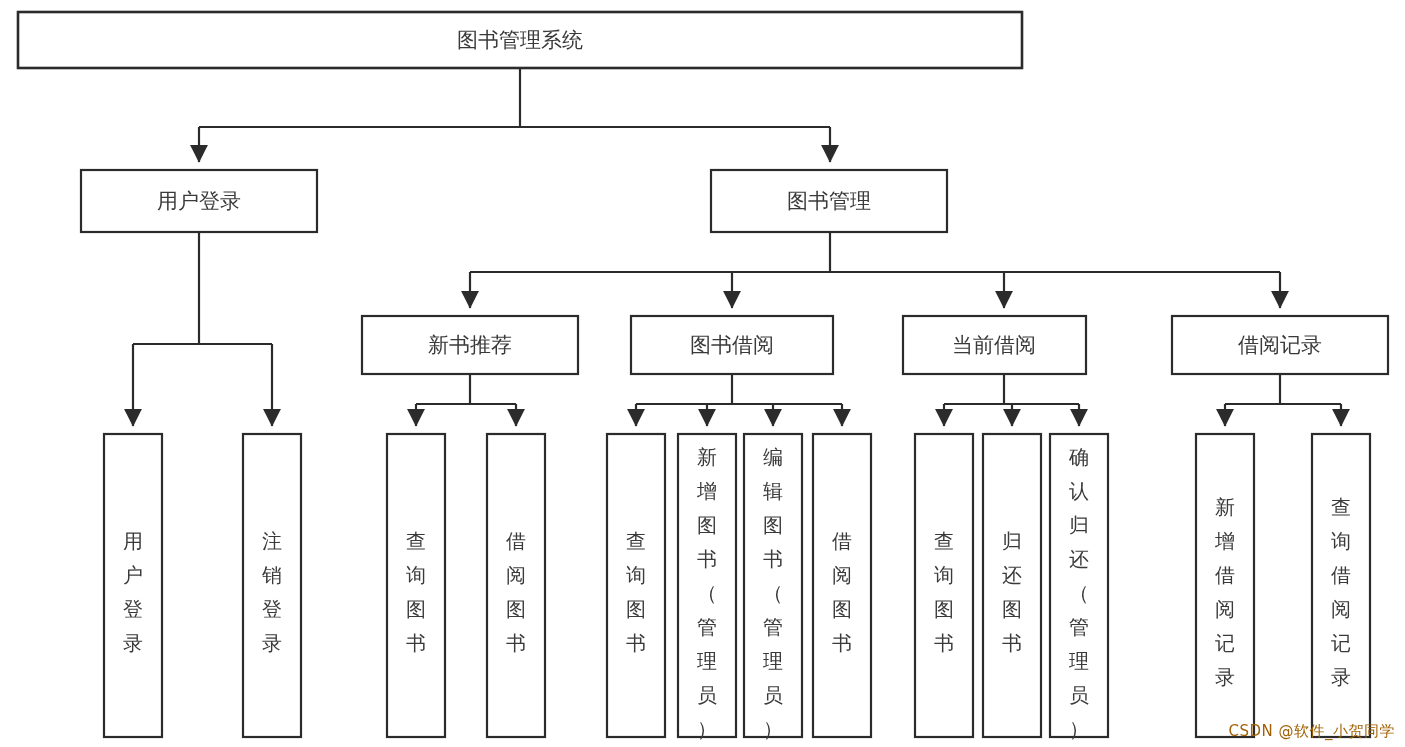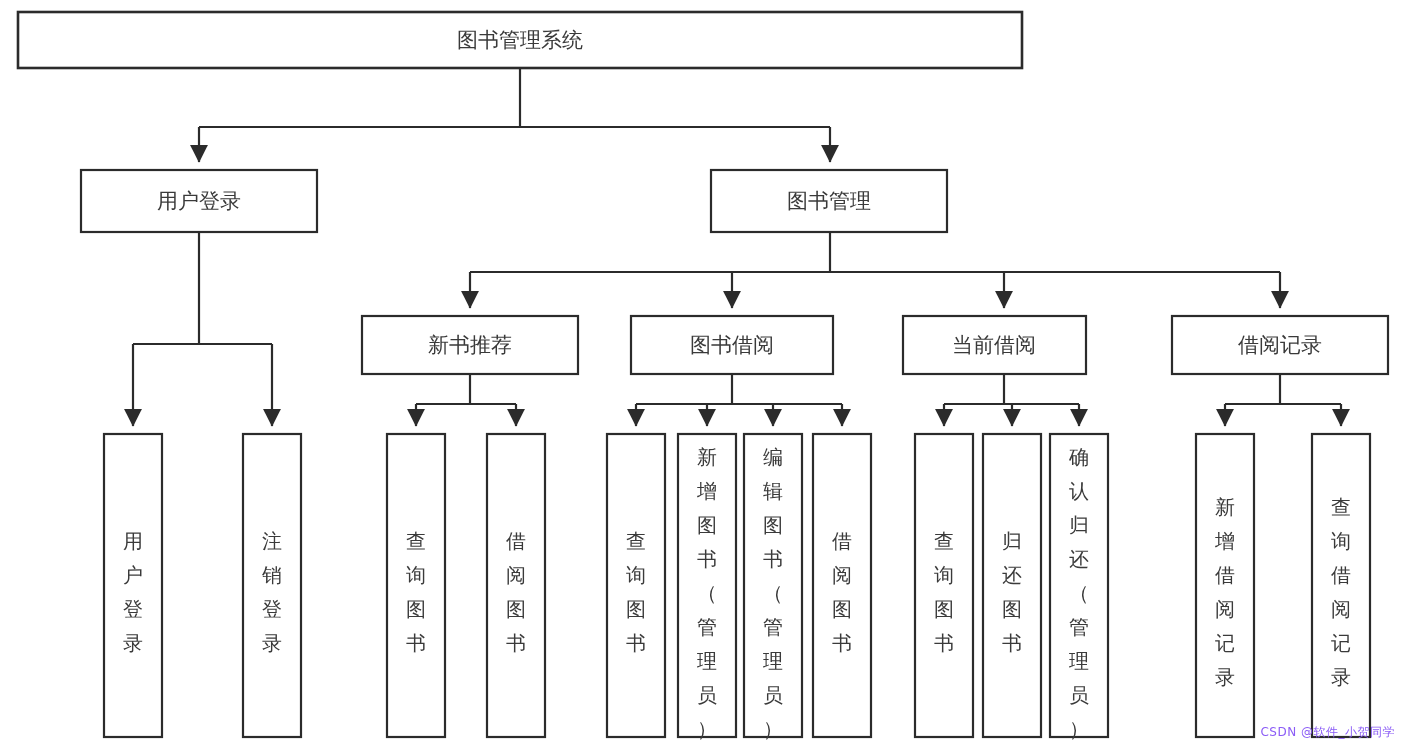--- a/index.html
+++ b/index.html
@@ -53,22 +53,22 @@
   }
   .node-label.vertical {
     font-size: 20px;
     letter-spacing: 0px;
   }
   .watermark {
     position: absolute;
     right: 10px;
     bottom: 6px;
     font-family: "DejaVu Sans", "Liberation Sans", sans-serif;
-    font-size: 12px;
-    color: #8b5cf6;
+    font-size: 15px;
+    color: #a16207;
     white-space: nowrap;
     user-select: none;
     letter-spacing: 0.5px;
   }
 </style>
 </head>
 <body>
 
 <div id="diagram-root">
 

